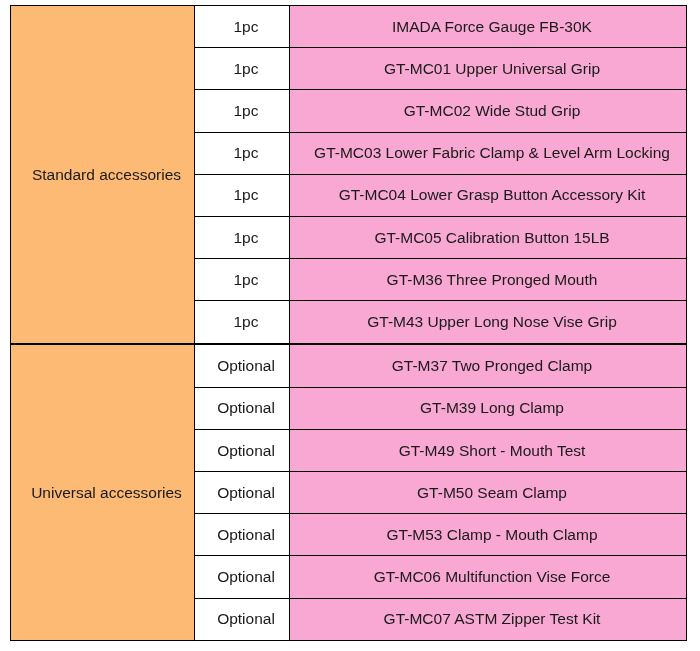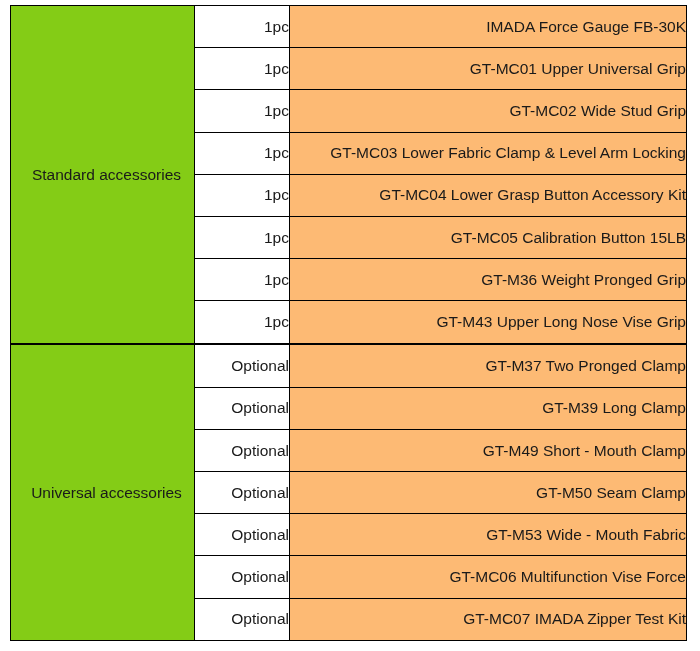--- a/index.html
+++ b/index.html
@@ -39,36 +39,36 @@
     white-space: nowrap;
     overflow: hidden;
   }
 
   
   col.col-group { width: 184px; }
   col.col-qty   { width: 95px; }
   col.col-desc  { width: 397px; }
 
   td.group-cell {
-    background: #84cc16;
+    background: #fdba74;
     color: #ffffff;
     text-align: center;
     padding: 0 4px;
     font-size: 15.5px;
   }
 
   td.qty-cell {
     background: #ffffff;
-    text-align: right;
+    text-align: center;
     padding-left: 9px;
   }
 
   td.desc-cell {
-    background: #fdba74;
-    text-align: right;
+    background: #f9a8d4;
+    text-align: center;
     padding-left: 9px;
   }
 
   
   tr.section-start > td {
     border-top: 2px solid #000000;
   }
 </style>
 </head>
 <body>
@@ -101,50 +101,50 @@
         <tr>
           <td class="qty-cell">1pc</td>
           <td class="desc-cell">GT-MC04 Lower Grasp Button Accessory Kit</td>
         </tr>
         <tr>
           <td class="qty-cell">1pc</td>
           <td class="desc-cell">GT-MC05 Calibration Button 15LB</td>
         </tr>
         <tr>
           <td class="qty-cell">1pc</td>
-          <td class="desc-cell">GT-M36 Weight Pronged Grip</td>
+          <td class="desc-cell">GT-M36 Three Pronged Mouth</td>
         </tr>
         <tr>
           <td class="qty-cell">1pc</td>
           <td class="desc-cell">GT-M43 Upper Long Nose Vise Grip</td>
         </tr>
         <tr class="section-start">
           <td class="group-cell" rowspan="7">Universal accessories</td>
           <td class="qty-cell">Optional</td>
           <td class="desc-cell">GT-M37 Two Pronged Clamp</td>
         </tr>
         <tr>
           <td class="qty-cell">Optional</td>
           <td class="desc-cell">GT-M39 Long Clamp</td>
         </tr>
         <tr>
           <td class="qty-cell">Optional</td>
-          <td class="desc-cell">GT-M49 Short - Mouth Clamp</td>
+          <td class="desc-cell">GT-M49 Short - Mouth Test</td>
         </tr>
         <tr>
           <td class="qty-cell">Optional</td>
           <td class="desc-cell">GT-M50 Seam Clamp</td>
         </tr>
         <tr>
           <td class="qty-cell">Optional</td>
-          <td class="desc-cell">GT-M53 Wide - Mouth Fabric</td>
+          <td class="desc-cell">GT-M53 Clamp - Mouth Clamp</td>
         </tr>
         <tr>
           <td class="qty-cell">Optional</td>
           <td class="desc-cell">GT-MC06 Multifunction Vise Force</td>
         </tr>
         <tr>
           <td class="qty-cell">Optional</td>
-          <td class="desc-cell">GT-MC07 IMADA Zipper Test Kit</td>
+          <td class="desc-cell">GT-MC07 ASTM Zipper Test Kit</td>
         </tr>
       </tbody>
   </table>
 </div>
 
 </body></html>

